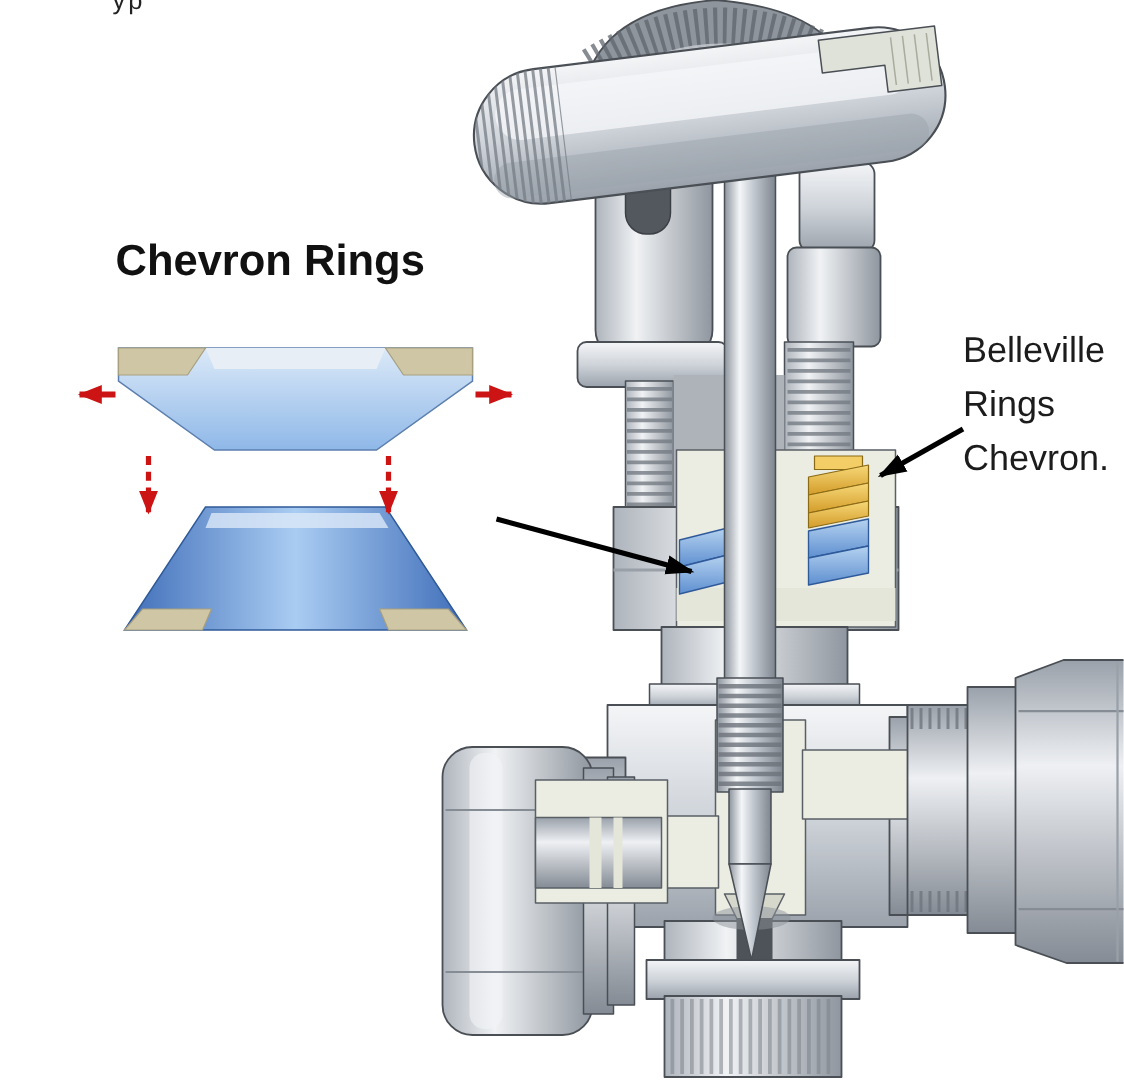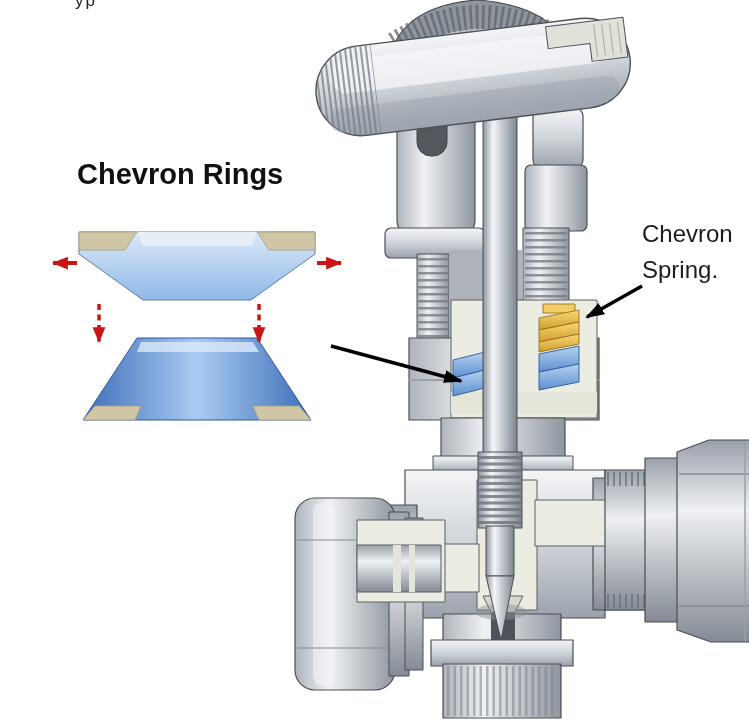--- a/index.html
+++ b/index.html
@@ -48,22 +48,23 @@
 </head>
 <body>
 
 <div class="canvas">
 
   <div class="fragment">yp</div>
 
   <div class="chevron-label">Chevron Rings</div>
 
   <div class="belleville-label">
-    <span>Chevron</span>
-    <span>Spring.</span>
+    <span>Belleville</span>
+    <span>Rings</span>
+    <span>Chevron.</span>
   </div>
 
   <svg class="artwork" viewBox="0 0 749 721" xmlns="http://www.w3.org/2000/svg">
     <defs>
       <linearGradient id="gMetalV" x1="0" y1="0" x2="0" y2="1">
         <stop offset="0" stop-color="#f4f5f7"></stop>
         <stop offset="0.5" stop-color="#cfd4da"></stop>
         <stop offset="1" stop-color="#9ba2ab"></stop>
       </linearGradient>
       <linearGradient id="gMetalH" x1="0" y1="0" x2="1" y2="0">

